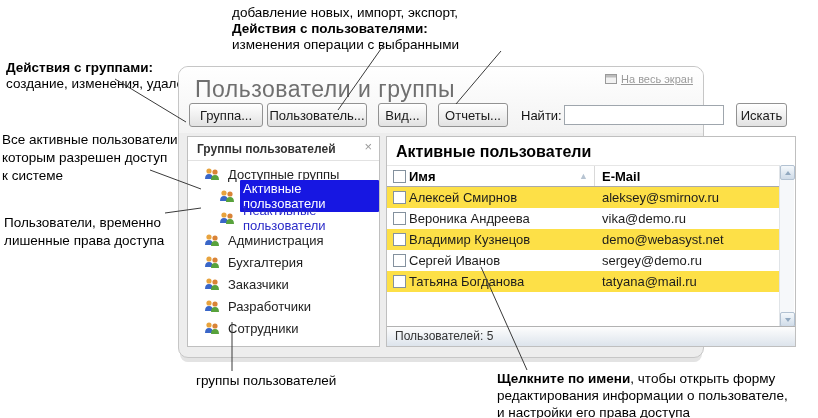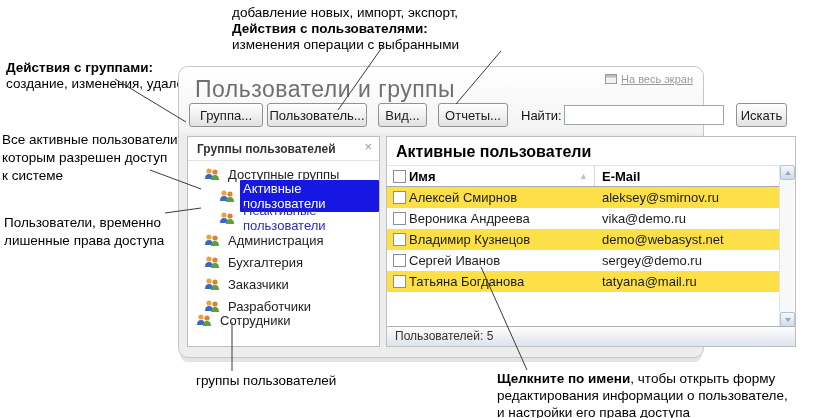--- a/index.html
+++ b/index.html
@@ -196,21 +196,21 @@
       </div>
       <div class="sb-item" style="top:158px;">
         <svg class="gicon" width="16" height="14" viewBox="0 0 16 14">
             <circle cx="5" cy="4" r="2.6" fill="#e8a33d"></circle>
             <path d="M1 12 q0 -5 4 -5 q4 0 4 5 z" fill="#3a66c8"></path>
             <circle cx="11" cy="5" r="2.6" fill="#d98336"></circle>
             <path d="M7 13 q0 -5 4 -5 q4 0 4 5 z" fill="#58a23c"></path>
           </svg>
         <span class="lbl">Разработчики</span>
       </div>
-      <div class="sb-item" style="top:172px;padding-left:8px;">
+      <div class="sb-item" style="top:180px;">
         <svg class="gicon" width="16" height="14" viewBox="0 0 16 14">
             <circle cx="5" cy="4" r="2.6" fill="#e8a33d"></circle>
             <path d="M1 12 q0 -5 4 -5 q4 0 4 5 z" fill="#3a66c8"></path>
             <circle cx="11" cy="5" r="2.6" fill="#d98336"></circle>
             <path d="M7 13 q0 -5 4 -5 q4 0 4 5 z" fill="#58a23c"></path>
           </svg>
         <span class="lbl">Сотрудники</span>
       </div>
     </div>
 

